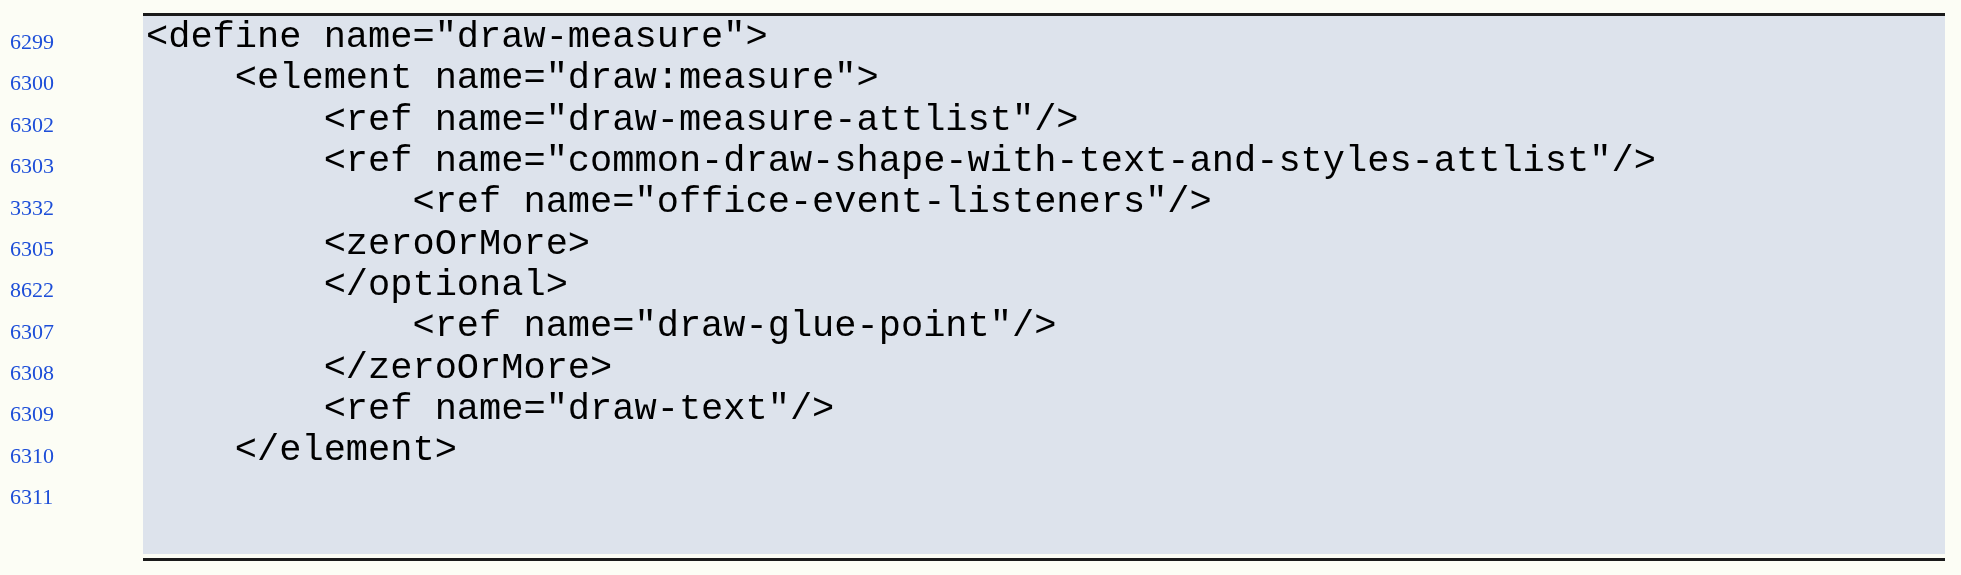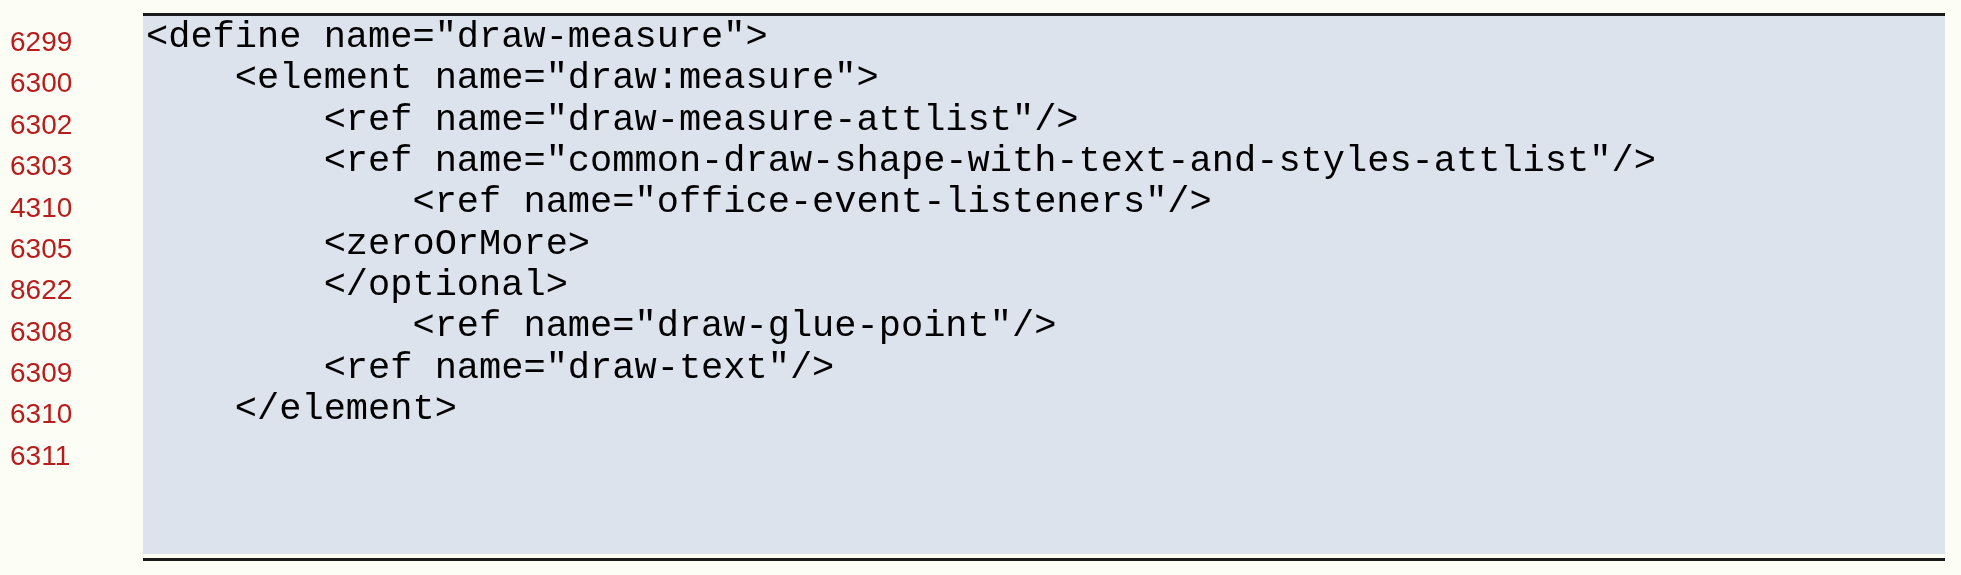--- a/index.html
+++ b/index.html
@@ -17,24 +17,24 @@
     background: #fcfdf5;
   }
 
   
   .gutter {
     position: absolute;
     left: 0;
     top: 21px;
     width: 143px;
     padding-left: 10px;
-    font-family: Liberation Sans, sans-serif;
-    font-size: 28px;
+    font-family: Liberation Serif, serif;
+    font-size: 22px;
     line-height: 41.38px;
-    color: #b91c1c;
+    color: #1d4ed8;
   }
 
   
   .rule {
     position: absolute;
     left: 143px;
     width: 1802px;
     height: 3px;
     background: #1a1a1a;
   }
@@ -65,39 +65,41 @@
 </head>
 <body>
 
 <div class="page">
 
   <div class="gutter">
       <div class="lnum">6299</div>
       <div class="lnum">6300</div>
       <div class="lnum">6302</div>
       <div class="lnum">6303</div>
-      <div class="lnum">4310</div>
+      <div class="lnum">3332</div>
       <div class="lnum">6305</div>
       <div class="lnum">8622</div>
+      <div class="lnum">6307</div>
       <div class="lnum">6308</div>
       <div class="lnum">6309</div>
       <div class="lnum">6310</div>
       <div class="lnum">6311</div>
     </div>
 
   <div class="rule rule-top"></div>
 
   <div class="codepanel">
       <div class="cline">&lt;define name="draw-measure"&gt;</div>
       <div class="cline">    &lt;element name="draw:measure"&gt;</div>
       <div class="cline">        &lt;ref name="draw-measure-attlist"/&gt;</div>
       <div class="cline">        &lt;ref name="common-draw-shape-with-text-and-styles-attlist"/&gt;</div>
       <div class="cline">            &lt;ref name="office-event-listeners"/&gt;</div>
       <div class="cline">        &lt;zeroOrMore&gt;</div>
       <div class="cline">        &lt;/optional&gt;</div>
       <div class="cline">            &lt;ref name="draw-glue-point"/&gt;</div>
+      <div class="cline">        &lt;/zeroOrMore&gt;</div>
       <div class="cline">        &lt;ref name="draw-text"/&gt;</div>
       <div class="cline">    &lt;/element&gt;</div>
     </div>
 
   <div class="rule rule-bottom"></div>
 
 </div>
 
 </body></html>

